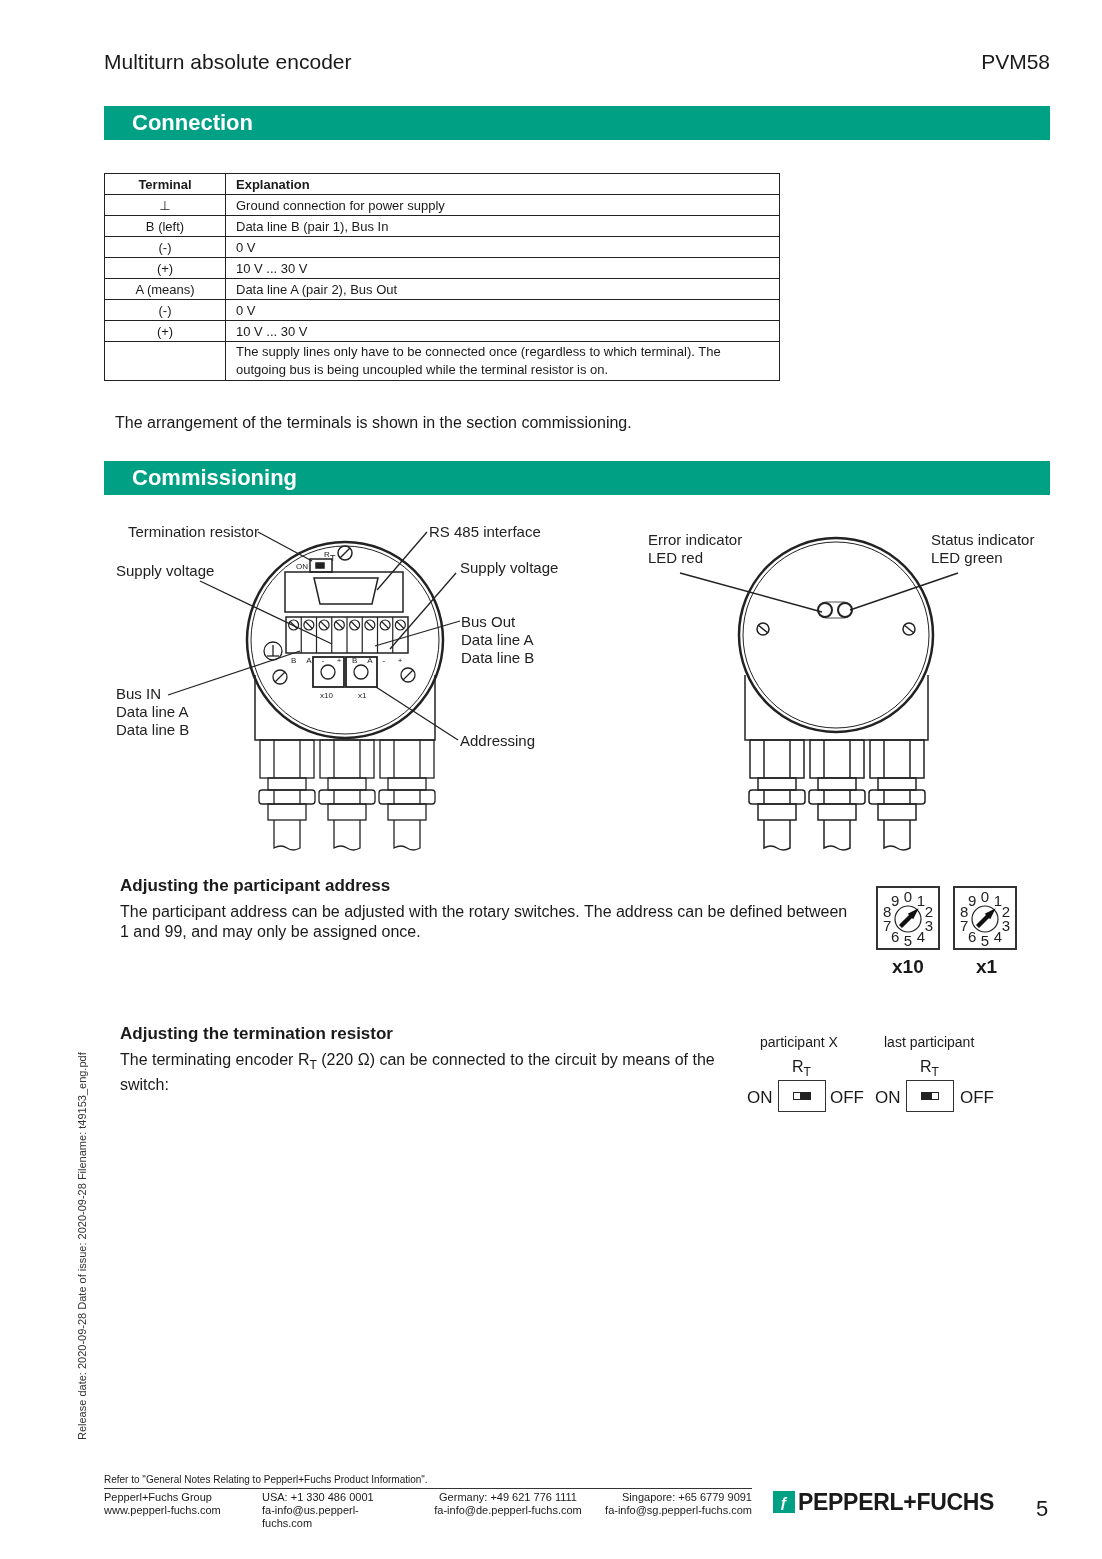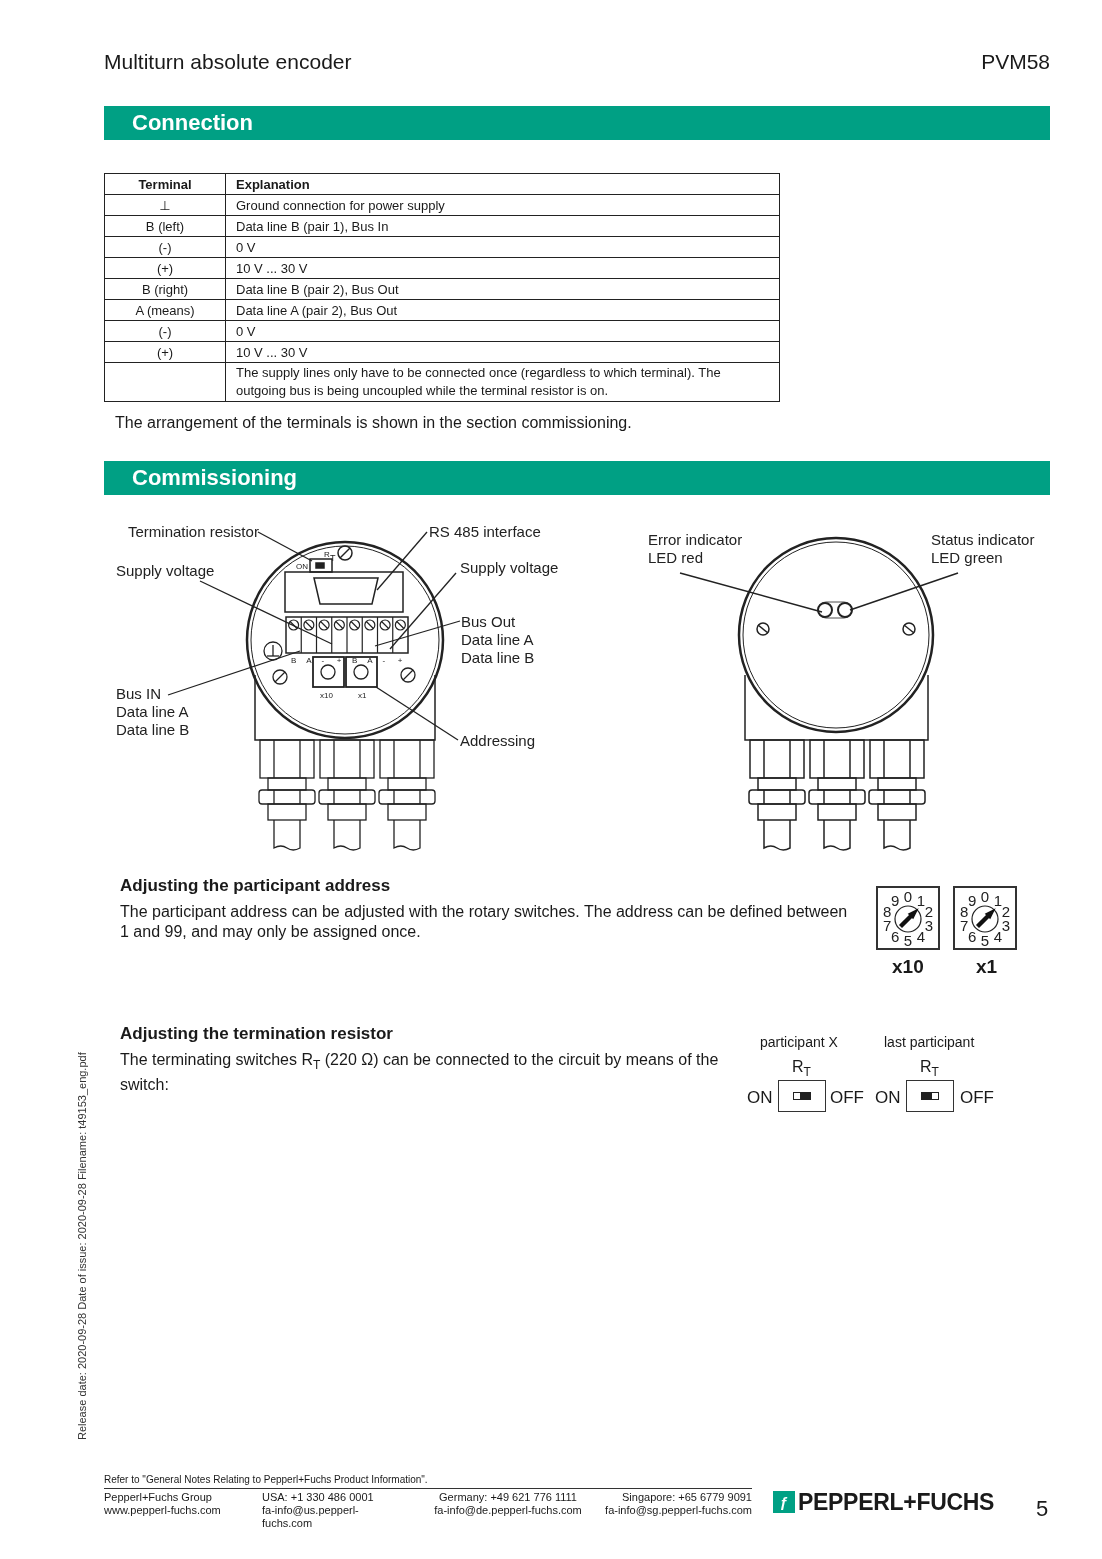--- a/index.html
+++ b/index.html
@@ -58,24 +58,20 @@
         <td class="c1">B (left)</td>
         <td>Data line B (pair 1), Bus In</td>
       </tr>
     <tr>
         <td class="c1">(-)</td>
         <td>0 V</td>
       </tr>
     <tr>
         <td class="c1">(+)</td>
         <td>10 V ... 30 V</td>
-      </tr>
-    <tr>
-        <td class="c1">B (right)</td>
-        <td>Data line B (pair 2), Bus Out</td>
       </tr>
     <tr>
         <td class="c1">A (means)</td>
         <td>Data line A (pair 2), Bus Out</td>
       </tr>
     <tr>
         <td class="c1">(-)</td>
         <td>0 V</td>
       </tr>
     <tr>
@@ -307,21 +303,21 @@
         <text x="9.076756641506623" y="29.20162612375115" text-anchor="middle" font-size="15" fill="#222">8</text>
         <text x="17.068724449565586" y="18.201626123751158" text-anchor="middle" font-size="15" fill="#222">9</text>
         <path d="M24 39 L34 29 L31 26 L39 22 L35 30 L32 27 L22 37 Z" fill="#111" stroke="#111" stroke-width="1.5"></path>
       </g>
     </svg>
 </div>
 <div class="rot-lbl" style="left:892px;top:956px;">x10</div>
 <div class="rot-lbl" style="left:976px;top:956px;">x1</div>
 
 <div class="abs subhead" style="left:120px;top:1024px;">Adjusting the termination resistor</div>
-<div class="abs para" style="left:120px;top:1050px;width:600px;"><span>The terminating switches R</span><sub style="font-size:12px;">T</sub><span> (220 Ω) can be connected to the circuit by means of the switch:</span></div>
+<div class="abs para" style="left:120px;top:1050px;width:600px;"><span>The terminating encoder R</span><sub style="font-size:12px;">T</sub><span> (220 Ω) can be connected to the circuit by means of the switch:</span></div>
 
 <div class="sw-cap" style="left:760px;top:1034px;">participant X</div>
 <div class="sw-cap" style="left:884px;top:1034px;">last participant</div>
 
 <div class="abs" style="left:792px;top:1058px;font-size:16px;"><span>R</span><sub style="font-size:12px;">T</sub></div>
 <div class="abs" style="left:920px;top:1058px;font-size:16px;"><span>R</span><sub style="font-size:12px;">T</sub></div>
 
 <div class="abs" style="left:747px;top:1088px;font-size:17px;">ON</div>
 <div class="abs" style="left:778px;top:1080px;width:48px;height:32px;border:1px solid #333;box-sizing:border-box;">
   <div style="position:absolute;left:14px;top:11px;width:18px;height:8px;border:1px solid #222;box-sizing:border-box;">

